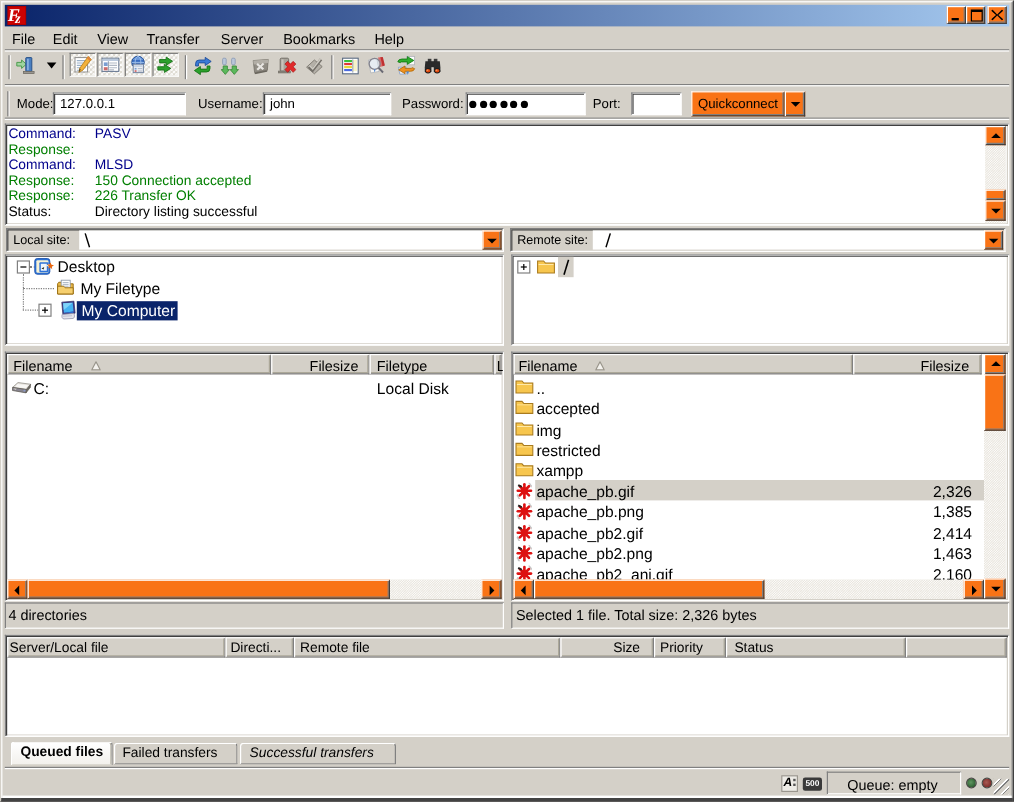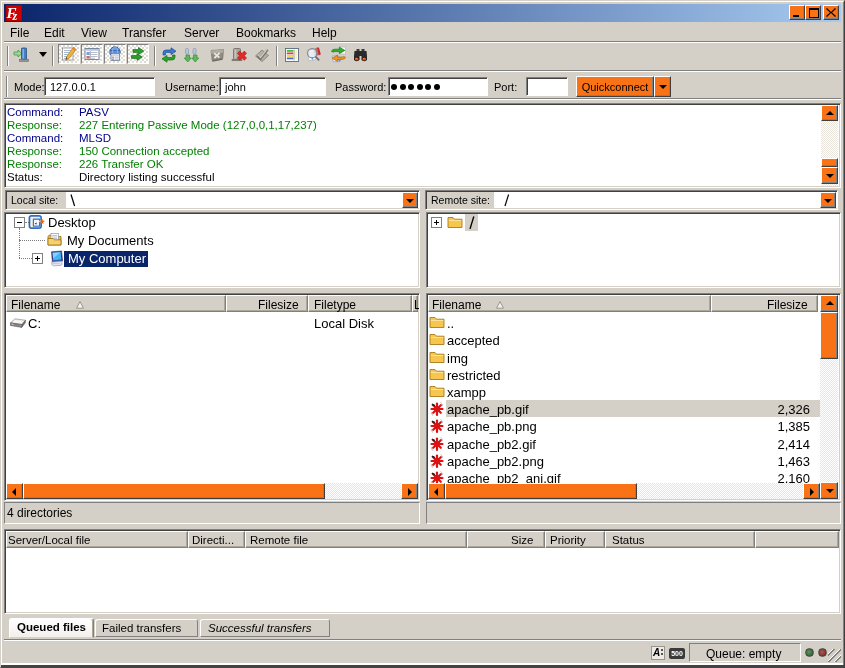--- a/index.html
+++ b/index.html
@@ -228,21 +228,20 @@
     </div>
 <div class="abs btn" style="left:654px;top:76px;width:17px;height:21px;">
       <div class="abs ard" style="left:4px;top:8px;"></div>
     </div>
 <div class="abs hridge" style="left:4px;top:98px;width:837px;"></div>
 
 <div class="abs panel" style="left:4px;top:103px;width:837px;height:85px;"></div>
 <div class="abs lbl f115" style="left:7px;top:106px;color:#00008b;">Command:</div>
     <div class="abs lbl f115" style="left:79px;top:106px;color:#00008b;">PASV</div>
 <div class="abs lbl f115" style="left:7px;top:119px;color:#007f00;">Response:</div>
-    <div class="abs lbl f115" style="left:79px;top:119px;color:#007f00;">227 Entering Passive Mode (127,0,0,1,17,237)</div>
 <div class="abs lbl f115" style="left:7px;top:132px;color:#00008b;">Command:</div>
     <div class="abs lbl f115" style="left:79px;top:132px;color:#00008b;">MLSD</div>
 <div class="abs lbl f115" style="left:7px;top:145px;color:#007f00;">Response:</div>
     <div class="abs lbl f115" style="left:79px;top:145px;color:#007f00;">150 Connection accepted</div>
 <div class="abs lbl f115" style="left:7px;top:158px;color:#007f00;">Response:</div>
     <div class="abs lbl f115" style="left:79px;top:158px;color:#007f00;">226 Transfer OK</div>
 <div class="abs lbl f115" style="left:7px;top:171px;">Status:</div>
     <div class="abs lbl f115" style="left:79px;top:171px;">Directory listing successful</div>
 
 <div class="abs track" style="left:821px;top:105px;width:17px;height:81px;"></div>
@@ -296,21 +295,21 @@
 <svg class="abs" style="left:47px;top:232px" width="16" height="16" viewBox="0 0 16 16">
 <path d="M1,4.5 L1,13 L14,13 L14,4.5 L7,4.5 L5.8,3.2 L2,3.2 Z" fill="#e8b84a" stroke="#9a6e10" stroke-width="0.8"></path>
 <rect x="4" y="1.5" width="7.5" height="9" fill="#fff" stroke="#8a96a6" stroke-width="0.7"></rect>
 <g stroke="#a8b4c2" stroke-width="0.8">
         <line x1="5.2" y1="3.5" x2="10.2" y2="3.5"></line>
         <line x1="5.2" y1="5" x2="10.2" y2="5"></line>
         <line x1="5.2" y1="6.5" x2="10.2" y2="6.5"></line>
       </g>
 <path d="M1,6.5 L6,6.5 L7.2,7.8 L14,7.8 L14,13 L1,13 Z" fill="#f6cf6e" stroke="#9a6e10" stroke-width="0.8"></path>
 </svg>
-<div class="abs lbl f13" style="left:67px;top:233px;">My Documents</div>
+<div class="abs lbl f13" style="left:67px;top:233px;">My Filetype</div>
 <div class="abs pm plus" style="left:32px;top:253px;"></div>
 <svg class="abs" style="left:49px;top:250px" width="16" height="17" viewBox="0 0 16 17">
 <path d="M2.5,1.8 L12.6,1 L13.6,11 L3.4,12.2 Z" fill="#3c3c88" stroke="#2c2c66" stroke-width="0.6"></path>
 <path d="M3.6,2.8 L11.6,2.2 L12.3,9.6 L4.3,10.6 Z" fill="#45b2f2"></path>
 <path d="M3.6,2.8 L11.6,2.2 L4.1,8.4 Z" fill="#7fd4fa"></path>
 <path d="M12.3,9.6 L4.3,10.6 L12,10.8 Z" fill="#2a6ad0"></path>
 <path d="M2.8,12 Q2,15.6 4.4,15.8 L11.8,15.4 Q13.6,15 13,12.4 L12.6,11.2 L3.2,12 Z" fill="#e4e4ec" stroke="#9a9ab2" stroke-width="0.7"></path>
 <path d="M3.4,13.2 L11,12.8 L11,13.6 L3.5,14 Z" fill="#c0c0d0"></path>
 </svg>
 <div class="abs" style="left:64px;top:251px;width:84px;height:16px;background:#0a246a;"></div>
@@ -490,20 +489,21 @@
       <div class="abs arl" style="left:5px;top:4px;"></div>
     </div>
 <div class="abs btn" style="left:445px;top:483px;width:192px;height:16px;"></div>
 <div class="abs btn" style="left:803px;top:483px;width:17px;height:16px;">
       <div class="abs arr" style="left:6px;top:4px;"></div>
     </div>
 
 <div class="abs" style="left:4px;top:502px;width:416px;height:22px;border:1px solid;border-color:#808080 #fff #fff #808080;box-sizing:border-box;"></div>
 <div class="abs lbl" style="left:7px;top:506px;">4 directories</div>
 <div class="abs" style="left:426px;top:502px;width:415px;height:22px;border:1px solid;border-color:#808080 #fff #fff #808080;box-sizing:border-box;"></div>
+<div class="abs lbl" style="left:430px;top:506px;">Selected 1 file. Total size: 2,326 bytes</div>
 
 <div class="abs panel" style="left:4px;top:529px;width:837px;height:85px;"></div>
 <div class="abs hdrc" style="left:6px;top:531px;width:182px;height:17px;box-sizing:border-box;"></div>
 <div class="abs hdrc" style="left:188px;top:531px;width:57px;height:17px;box-sizing:border-box;"></div>
 <div class="abs hdrc" style="left:245px;top:531px;width:222px;height:17px;box-sizing:border-box;"></div>
 <div class="abs hdrc" style="left:467px;top:531px;width:78px;height:17px;box-sizing:border-box;"></div>
 <div class="abs hdrc" style="left:545px;top:531px;width:60px;height:17px;box-sizing:border-box;"></div>
 <div class="abs hdrc" style="left:605px;top:531px;width:150px;height:17px;box-sizing:border-box;"></div>
 <div class="abs hdrc" style="left:755px;top:531px;width:84px;height:17px;box-sizing:border-box;"></div>
 <div class="abs lbl f115" style="left:8px;top:534px;">Server/Local file</div>

